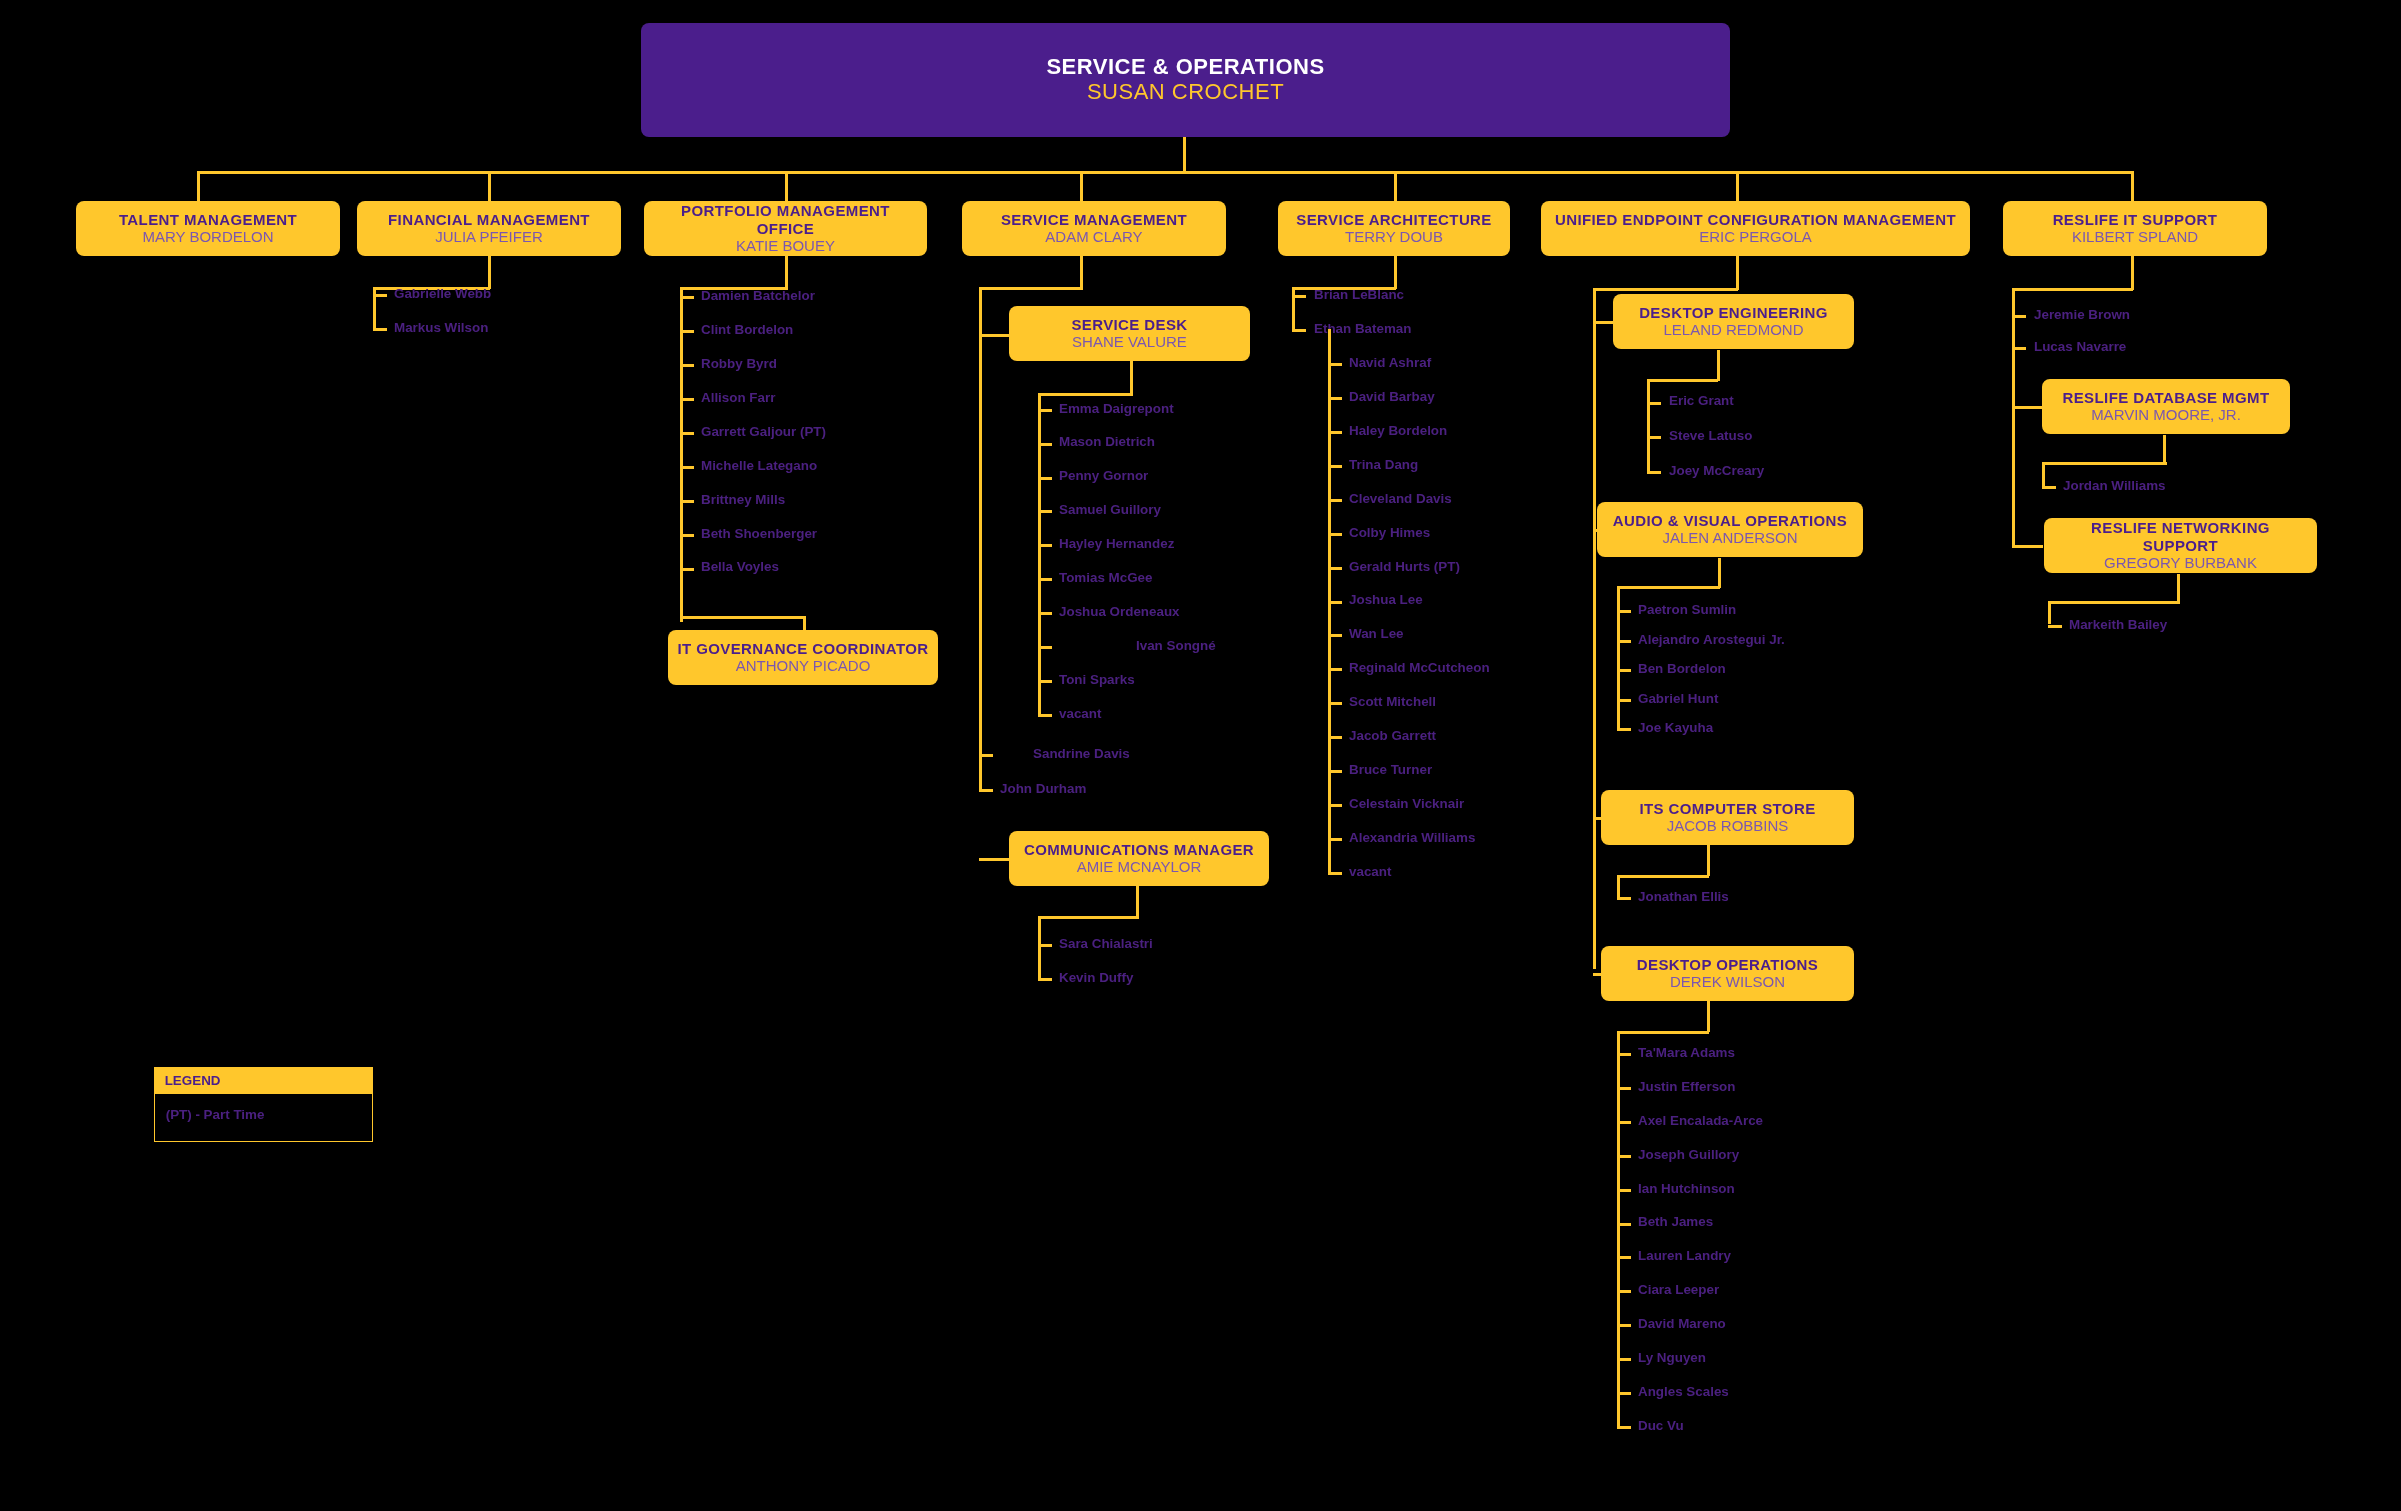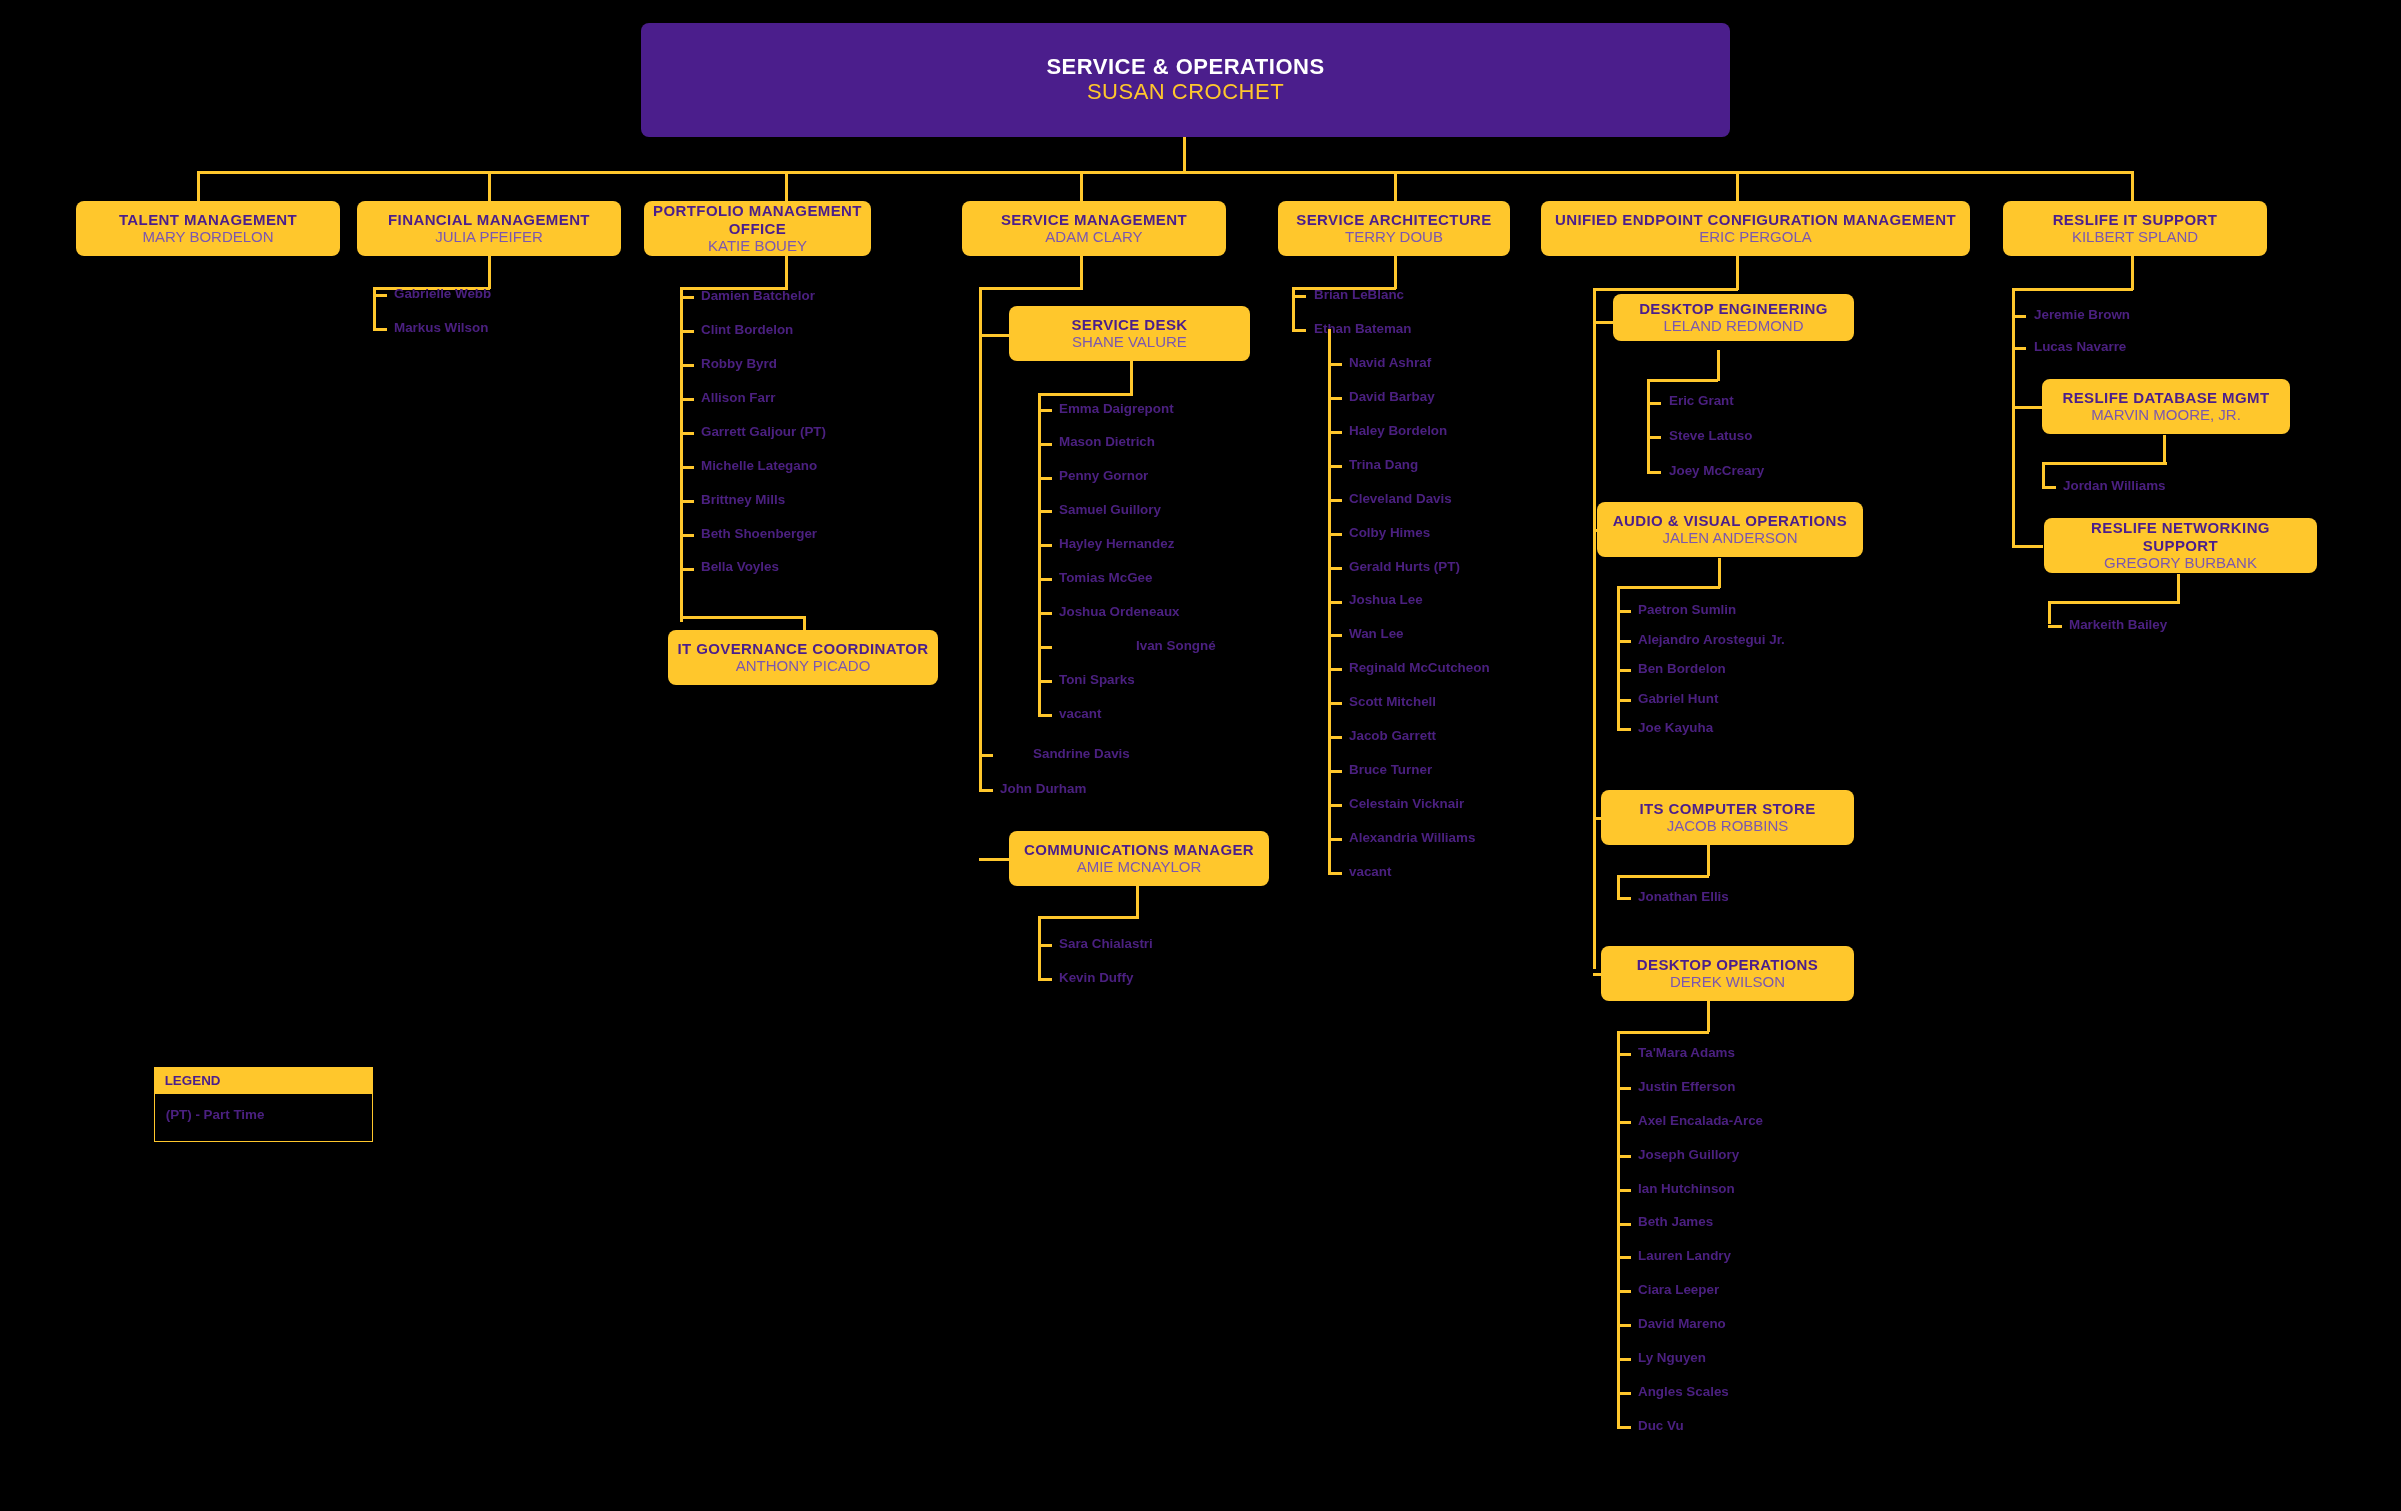--- a/index.html
+++ b/index.html
@@ -68,21 +68,21 @@
     <div class="ln vl" style="left: 1736px; top: 171px; height: 34px;"></div>
     <div class="ln vl" style="left: 2131px; top: 171px; height: 34px;"></div>
     <div class="box unit" style="left: 76px; top: 201px; width: 264px; height: 55px;">
       <div class="ttl">TALENT MANAGEMENT</div>
       <div class="nm">MARY BORDELON</div>
     </div>
     <div class="box unit" style="left: 357px; top: 201px; width: 264px; height: 55px;">
       <div class="ttl">FINANCIAL MANAGEMENT</div>
       <div class="nm">JULIA PFEIFER</div>
     </div>
-    <div class="box unit" style="left: 644px; top: 201px; width: 227px; height: 55px;">
+    <div class="box unit" style="left: 644px; top: 201px; width: 283px; height: 55px;">
       <div class="ttl">PORTFOLIO MANAGEMENT OFFICE</div>
       <div class="nm">KATIE BOUEY</div>
     </div>
     <div class="box unit" style="left: 962px; top: 201px; width: 264px; height: 55px;">
       <div class="ttl">SERVICE MANAGEMENT</div>
       <div class="nm">ADAM CLARY</div>
     </div>
     <div class="box unit" style="left: 1278px; top: 201px; width: 232px; height: 55px;">
       <div class="ttl">SERVICE ARCHITECTURE</div>
       <div class="nm">TERRY DOUB</div>
@@ -216,21 +216,21 @@
     <div class="staff" style="left: 1349px; top: 797px;">Celestain Vicknair</div>
     <div class="ln hl" style="left: 1328px; top: 838px; width: 14.3px;"></div>
     <div class="staff" style="left: 1349px; top: 831px;">Alexandria Williams</div>
     <div class="ln hl" style="left: 1328px; top: 872px; width: 14.3px;"></div>
     <div class="staff" style="left: 1349px; top: 865px;">vacant</div>
     <div class="ln vl" style="left: 1328px; top: 352px; height: 521px;"></div>
     <div class="ln vl" style="left: 1736px; top: 256px; height: 34px;"></div>
     <div class="ln hl" style="left: 1593px; top: 288px; width: 145px;"></div>
     <div class="ln vl" style="left: 1593px; top: 288px; height: 681px;"></div>
     <div class="ln hl" style="left: 1593px; top: 321px; width: 45px;"></div>
-    <div class="box unit" style="left: 1613px; top: 294px; width: 241px; height: 47px;">
+    <div class="box unit" style="left: 1613px; top: 294px; width: 241px; height: 55px;">
       <div class="ttl">DESKTOP ENGINEERING</div>
       <div class="nm">LELAND REDMOND</div>
     </div>
     <div class="ln vl" style="left: 1717px; top: 350px; height: 31px;"></div>
     <div class="ln hl" style="left: 1647px; top: 379px; width: 71px;"></div>
     <div class="ln hl" style="left: 1647px; top: 402px; width: 14.3px;"></div>
     <div class="staff" style="left: 1669px; top: 394px;">Eric Grant</div>
     <div class="ln hl" style="left: 1647px; top: 436px; width: 14.3px;"></div>
     <div class="staff" style="left: 1669px; top: 429px;">Steve Latuso</div>
     <div class="ln hl" style="left: 1647px; top: 471px; width: 14.3px;"></div>

